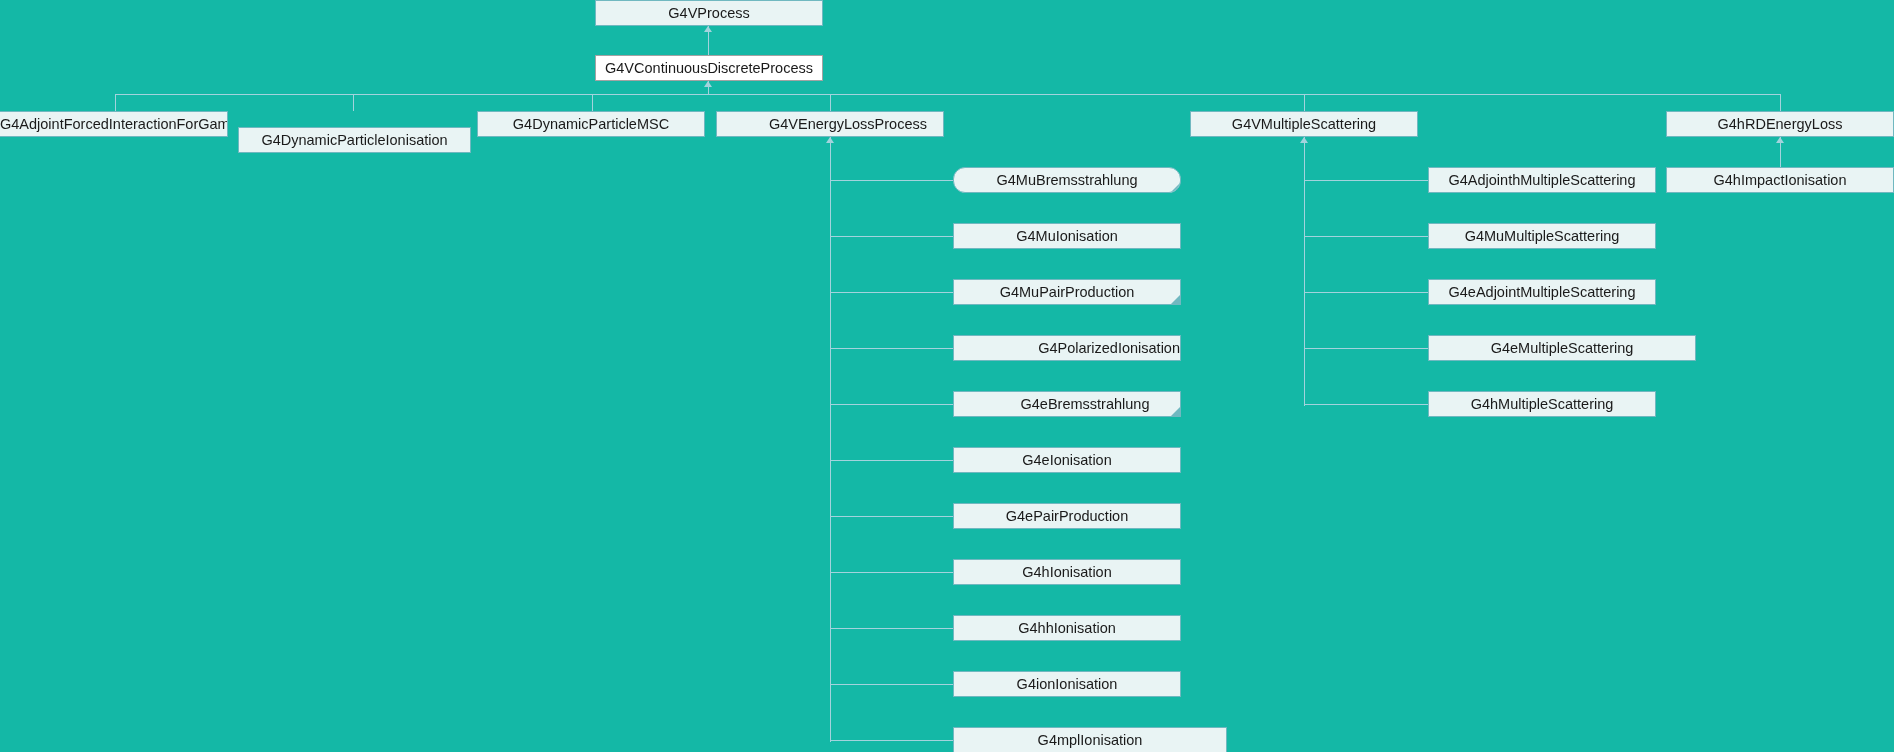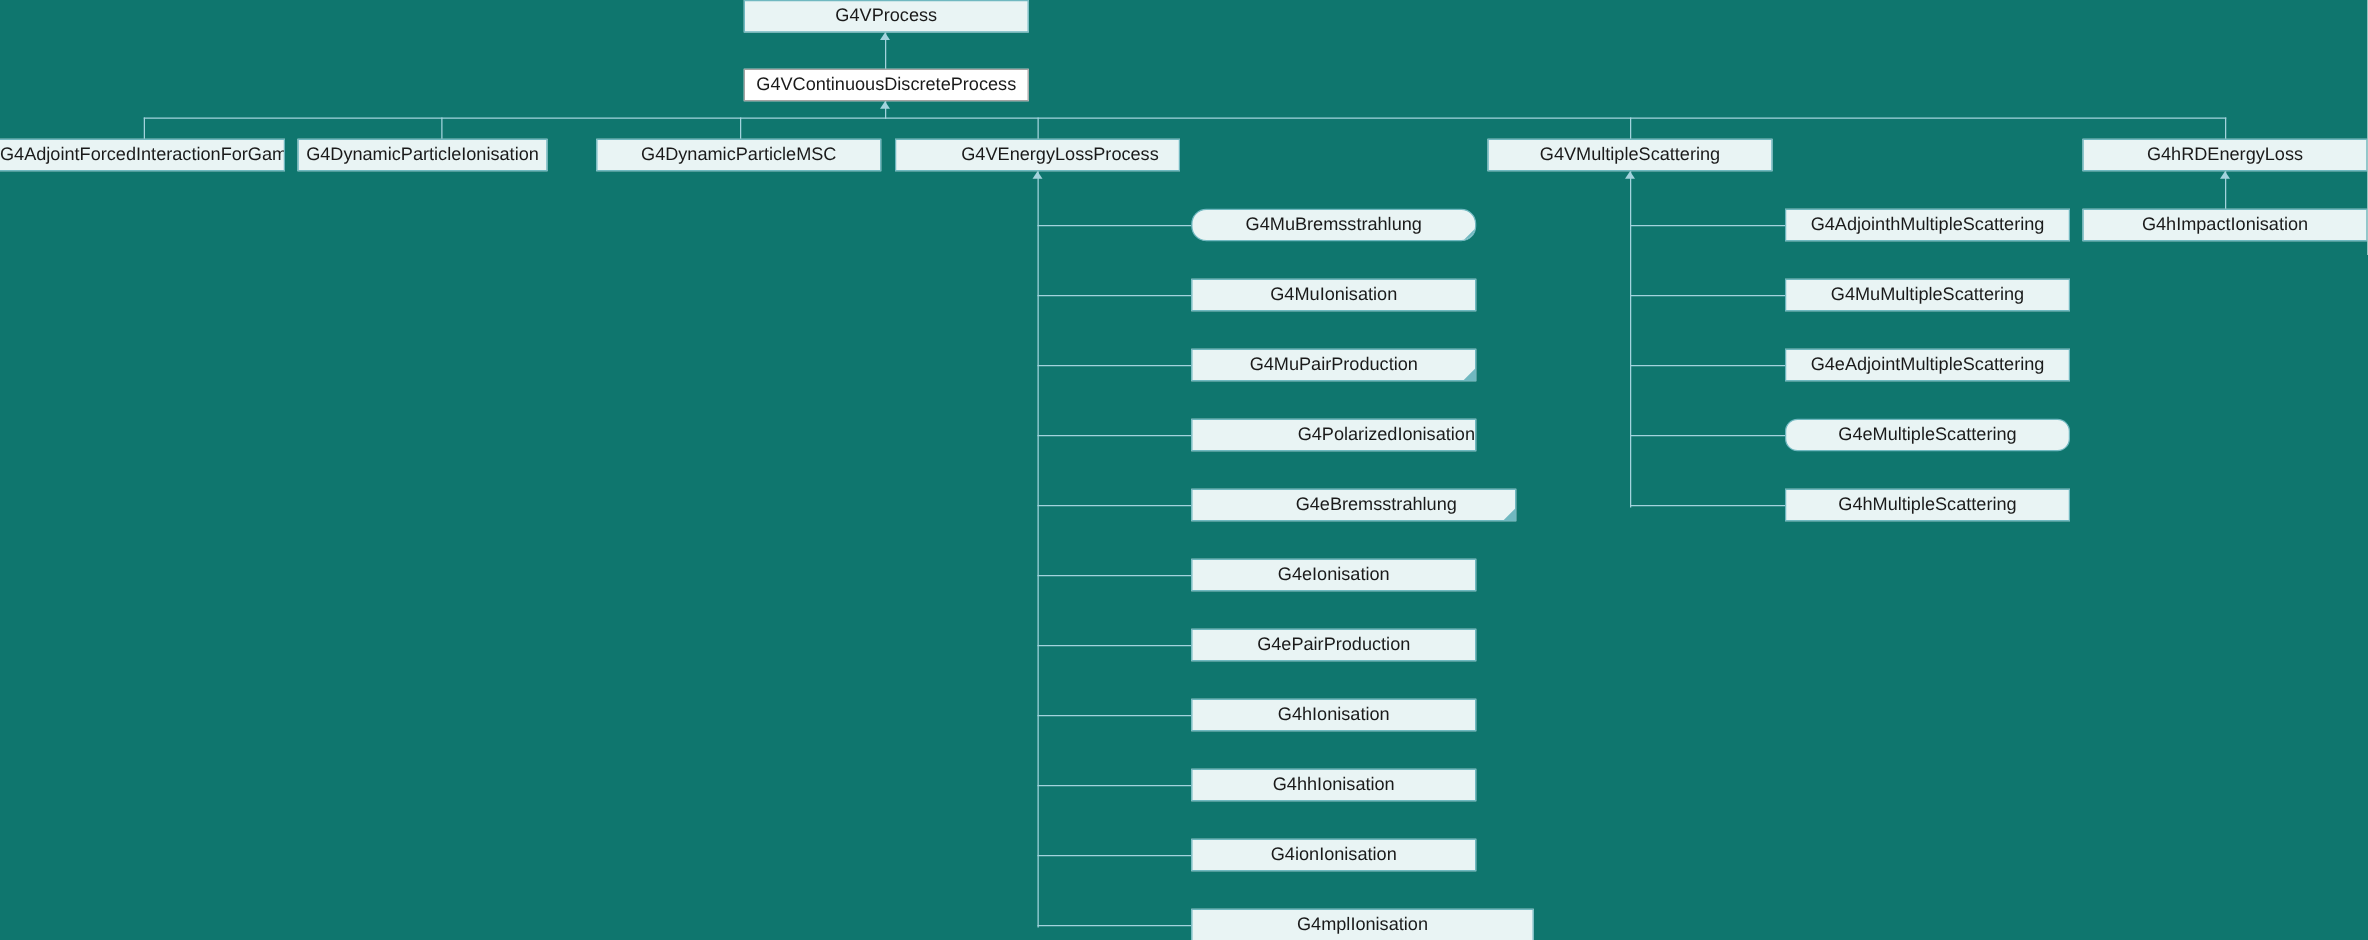--- a/index.html
+++ b/index.html
@@ -7,21 +7,21 @@
     padding: 0;
     background: #ffffff;
   }
   body {
     font-family: "Liberation Sans", sans-serif;
   }
   #diagram {
     position: relative;
     width: 1894px;
     height: 752px;
-    background: #0f766e;
+    background: #14b8a6;
     overflow: hidden;
   }
   .node {
     position: absolute;
     box-sizing: border-box;
     border: 1px solid #70b8c0;
     background: #e9f4f4;
     color: #1a1a1a;
     font-size: 14.5px;
     line-height: 24px;
@@ -108,21 +108,21 @@
   <div id="node-layer">
       <div class="node" style="left: 595px; top: 0px; width: 228px;">
         <span class="lbl">G4VProcess</span>
       </div>
       <div class="node root" style="left: 595px; top: 55px; width: 228px;">
         <span class="lbl">G4VContinuousDiscreteProcess</span>
       </div>
       <div class="node" style="left: -1px; top: 111px; width: 229px;">
         <span class="lbl">G4AdjointForcedInteractionForGamma</span>
       </div>
-      <div class="node" style="left: 238px; top: 111px; width: 200px;">
+      <div class="node" style="left: 238px; top: 127px; width: 233px;">
         <span class="lbl">G4DynamicParticleIonisation</span>
       </div>
       <div class="node" style="left: 477px; top: 111px; width: 228px;">
         <span class="lbl">G4DynamicParticleMSC</span>
       </div>
       <div class="node" style="left: 716px; top: 111px; width: 228px; padding-left: 36px;">
         <span class="lbl">G4VEnergyLossProcess</span>
       </div>
       <div class="node" style="left: 1190px; top: 111px; width: 228px;">
         <span class="lbl">G4VMultipleScattering</span>
@@ -135,21 +135,21 @@
       </div>
       <div class="node" style="left: 953px; top: 223px; width: 228px;">
         <span class="lbl">G4MuIonisation</span>
       </div>
       <div class="node folded" style="left: 953px; top: 279px; width: 228px;">
         <span class="lbl">G4MuPairProduction</span>
       </div>
       <div class="node" style="left: 953px; top: 335px; width: 228px; text-align: right;">
         <span class="lbl">G4PolarizedIonisation</span>
       </div>
-      <div class="node folded" style="left: 953px; top: 391px; width: 260px; padding-left: 36px;">
+      <div class="node folded" style="left: 953px; top: 391px; width: 228px; padding-left: 36px;">
         <span class="lbl">G4eBremsstrahlung</span>
       </div>
       <div class="node" style="left: 953px; top: 447px; width: 228px;">
         <span class="lbl">G4eIonisation</span>
       </div>
       <div class="node" style="left: 953px; top: 503px; width: 228px;">
         <span class="lbl">G4ePairProduction</span>
       </div>
       <div class="node" style="left: 953px; top: 559px; width: 228px;">
         <span class="lbl">G4hIonisation</span>
@@ -165,21 +165,21 @@
       </div>
       <div class="node" style="left: 1428px; top: 167px; width: 228px;">
         <span class="lbl">G4AdjointhMultipleScattering</span>
       </div>
       <div class="node" style="left: 1428px; top: 223px; width: 228px;">
         <span class="lbl">G4MuMultipleScattering</span>
       </div>
       <div class="node" style="left: 1428px; top: 279px; width: 228px;">
         <span class="lbl">G4eAdjointMultipleScattering</span>
       </div>
-      <div class="node" style="left: 1428px; top: 335px; width: 228px; border-radius: 10px;">
+      <div class="node" style="left: 1428px; top: 335px; width: 268px;">
         <span class="lbl">G4eMultipleScattering</span>
       </div>
       <div class="node" style="left: 1428px; top: 391px; width: 228px;">
         <span class="lbl">G4hMultipleScattering</span>
       </div>
       <div class="node" style="left: 1666px; top: 167px; width: 228px;">
         <span class="lbl">G4hImpactIonisation</span>
       </div>
     </div>
 </div>

